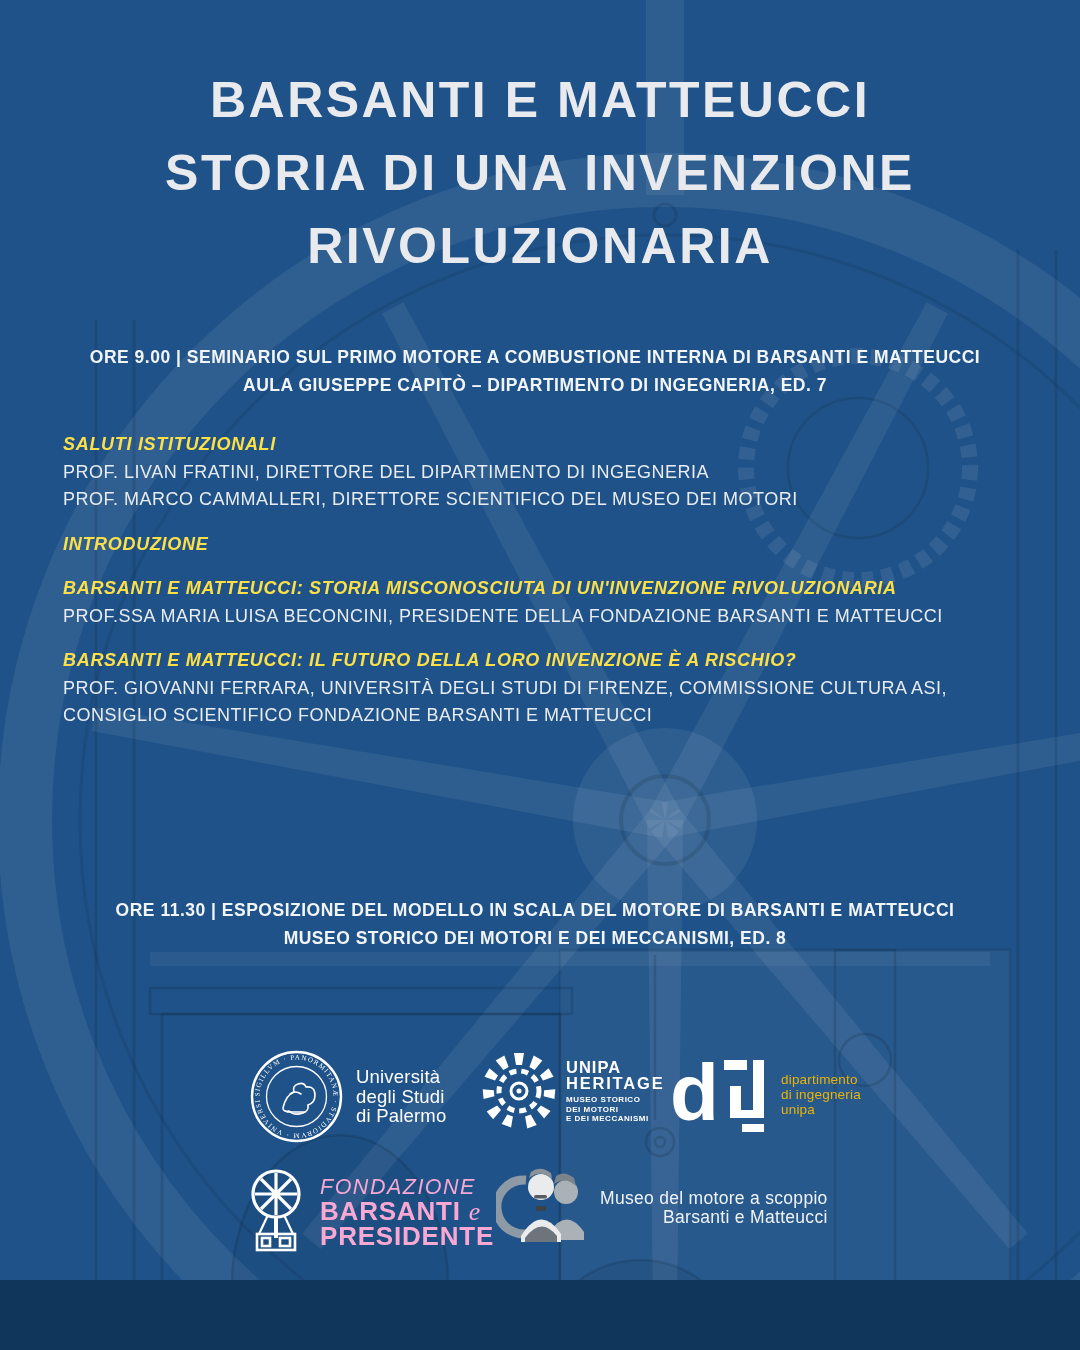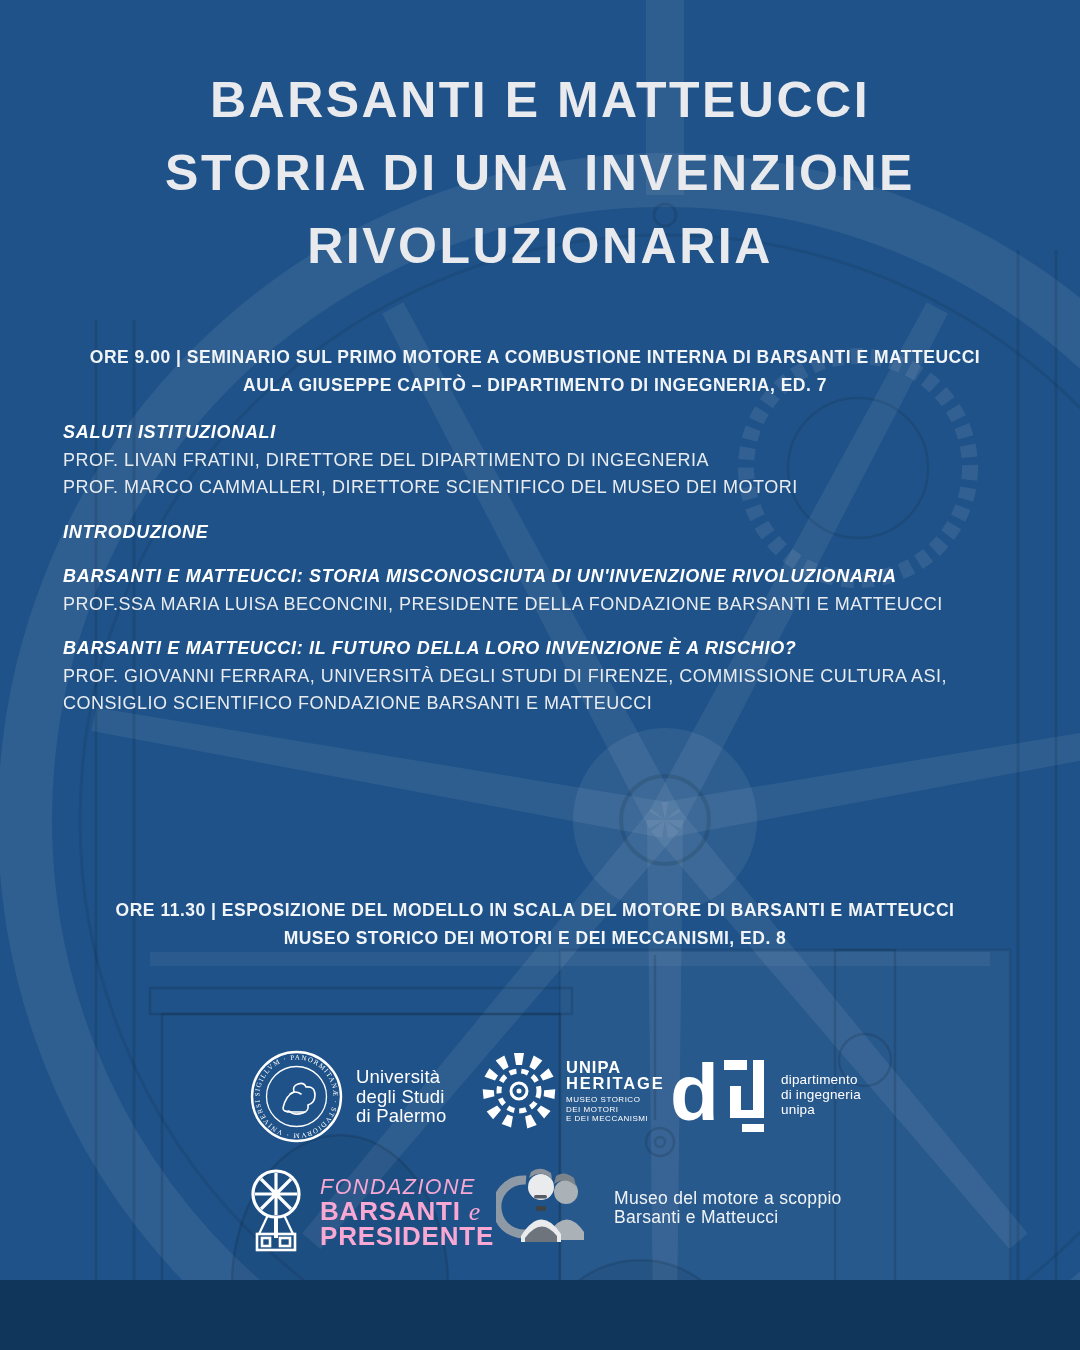--- a/index.html
+++ b/index.html
@@ -19,39 +19,39 @@
     font-weight:700; font-size:17.5px; line-height:27.5px; letter-spacing:0.5px;
     color:#F2F5F8;
   }
   .session-morning{top:344px;}
   .session-exhibit{top:897px;}
   .agenda{
     position:absolute; top:419px; left:63px; right:50px;
     font-size:18px; line-height:27.5px; letter-spacing:0.5px; color:#E8ECF0;
   }
   .agenda-block + .agenda-block{margin-top:17px;}
-  .agenda-heading{font-weight:700; font-style:italic; letter-spacing:0.7px; color:#ffffff;}
+  .agenda-heading{font-weight:700; font-style:italic; letter-spacing:0.7px; color:#fde047;margin-top:12px;}
   .logo-row{position:absolute; display:flex; align-items:center;}
   .logo-group{display:flex; align-items:center;}
   .unipa-group{left:250px; top:1050px;}
   .unipa-text{margin-left:13px; font-weight:400; font-size:18.5px; line-height:19.5px; color:#FFFFFF; letter-spacing:0.2px;}
   .heritage-group{left:481px; top:1051px;}
   .heritage-text{margin-left:9px; color:#FFFFFF;}
   .heritage-brand{font-weight:800; font-size:16.5px; line-height:16.5px; letter-spacing:1px;}
   .heritage-brand2{font-weight:800; font-size:16.5px; line-height:17px; letter-spacing:1.8px;}
-  .heritage-sub{font-weight:400; font-size:8px; line-height:9.5px; letter-spacing:0.5px; margin-top:3px;}
+  .heritage-sub{font-weight:700; font-size:8px; line-height:9.5px; letter-spacing:0.5px; margin-top:3px;}
   .dept-group{left:672px; top:1052px;}
-  .dept-text{margin-left:11px; font-weight:500; font-size:13.5px; line-height:15px; color:#ffffff; letter-spacing:0.2px;}
+  .dept-text{margin-left:11px; font-weight:500; font-size:13.5px; line-height:15px; color:#eab308; letter-spacing:0.2px;}
   .fondazione-group{left:246px; top:1168px;}
   .fondazione-text{margin-left:12px; color:#f9a8d4;}
   .fondazione-line1{font-style:italic; font-weight:500; font-size:21.5px; line-height:23px; letter-spacing:1.5px;}
   .fondazione-line2,.fondazione-line3{font-weight:800; font-size:26px; line-height:25px; letter-spacing:0.8px;}
   .serif-e{font-style:italic; font-weight:400; font-family:"Liberation Serif", serif;}
   .museo-group{left:496px; top:1168px;}
-  .museo-text{margin-left:14px; font-weight:400; font-size:17.5px; line-height:19px; color:#F0F3F6; text-align:left; letter-spacing:0.3px;}
+  .museo-text{font-weight:400; font-size:17.5px; line-height:19px; color:#F0F3F6; text-align:right; letter-spacing:0.3px;}
 </style>
 </head>
 <body>
 
 <div class="poster">
 
   <svg class="bg-art" viewBox="0 0 1080 1350" aria-hidden="true">
 
     <circle cx="665" cy="820" r="640" fill="none" stroke="rgba(255,255,255,0.075)" stroke-width="54"></circle>
     <circle cx="665" cy="820" r="585" fill="none" stroke="rgba(0,0,0,0.08)" stroke-width="3"></circle>

